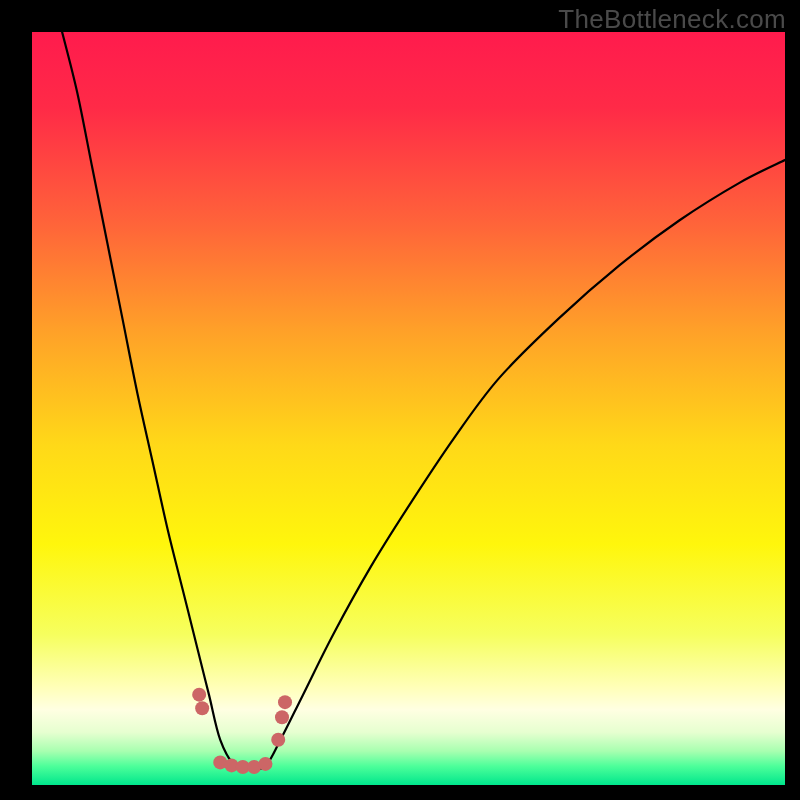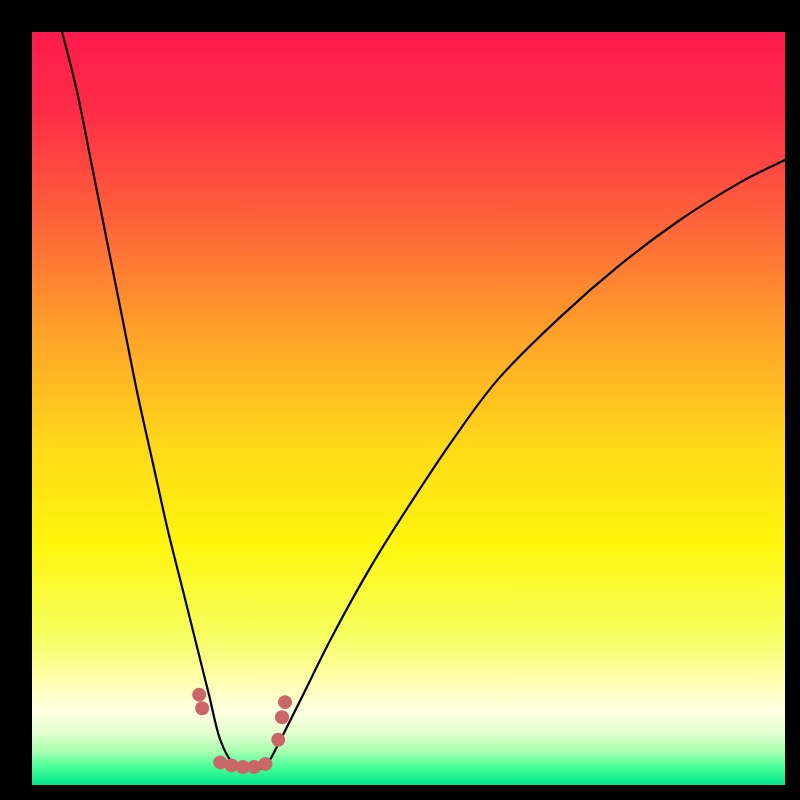--- a/index.html
+++ b/index.html
@@ -36,20 +36,21 @@
     height: 753px;
   }
   svg {
     display: block;
   }
 </style>
 </head>
 <body>
 
 <div class="frame">
+  <div class="watermark">TheBottleneck.com</div>
 
   <div class="plot-area">
     <svg id="chart-svg" width="753" height="753" viewBox="0 0 753 753">
       <defs>
         <linearGradient id="bg-grad" x1="0" y1="0" x2="0" y2="1">
             <stop offset="0.00%" stop-color="#ff1b4d"></stop>
             <stop offset="10.00%" stop-color="#ff2a47"></stop>
             <stop offset="25.00%" stop-color="#ff623a"></stop>
             <stop offset="40.00%" stop-color="#ffa228"></stop>
             <stop offset="55.00%" stop-color="#ffd918"></stop>

